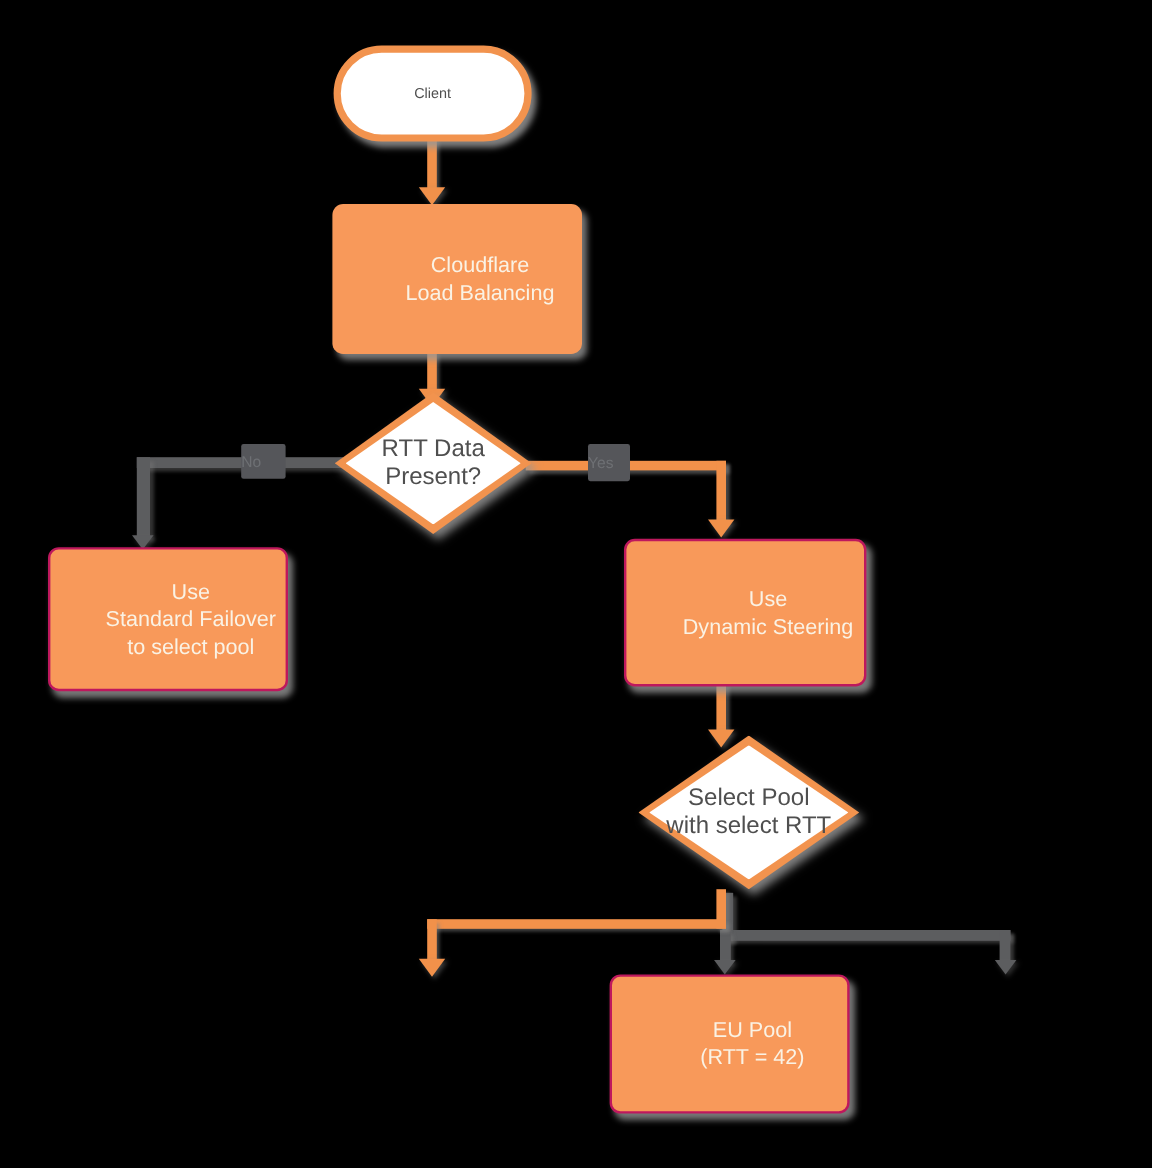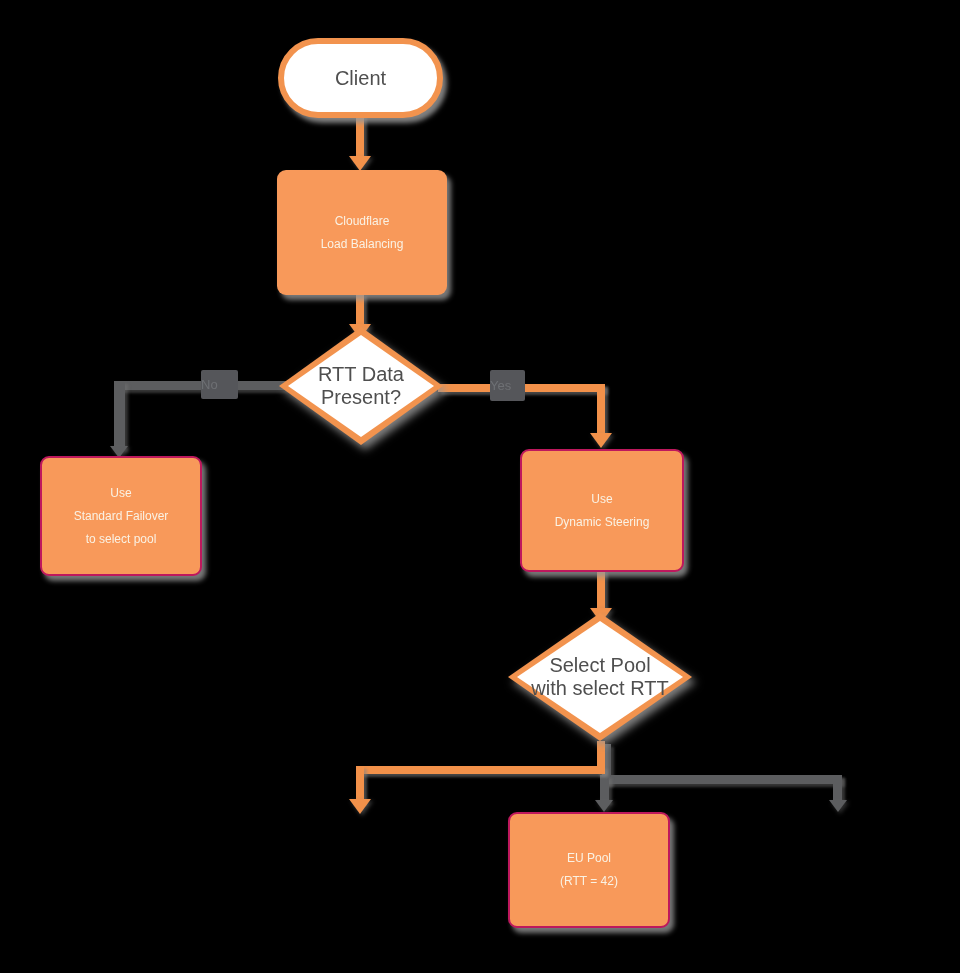--- a/index.html
+++ b/index.html
@@ -19,26 +19,26 @@
   .edge-label{
     position:absolute;background:#55565a;border-radius:2px;
     display:flex;align-items:center;justify-content:flex-start;
     color:#6e7074;font-size:13px;z-index:6;
   }
   
   .node{position:absolute;z-index:5;display:flex;flex-direction:column;align-items:center;justify-content:center;text-align:center;}
   .stadium{
     background:#ffffff;border:6px solid #f2934e;border-radius:42px;
     box-shadow:4px 5px 5px rgba(150,150,150,0.85);
-    color:#4f4f4f;font-size:20px;
+    color:#4f4f4f;font-size:12px;
   }
   .obox{
     background:#f8995a;border-radius:9px;
     box-shadow:4px 5px 5px rgba(150,150,150,0.8);
-    color:#faf2e4;font-size:12px;line-height:23px;
+    color:#faf2e4;font-size:18px;line-height:23px;padding-left:38px;
   }
   .obox.rim{border:2px solid #be185d;}
   .diamond{position:absolute;z-index:5;filter:drop-shadow(4px 5px 4px rgba(150,150,150,0.85));}
   .d-outer{position:absolute;left:0;top:0;right:0;bottom:0;background:#f2934e;
     clip-path:polygon(50% 0,100% 50%,50% 100%,0 50%);}
   .d-inner{position:absolute;left:9px;top:8px;right:9px;bottom:8px;background:#ffffff;
     clip-path:polygon(50% 0,100% 50%,50% 100%,0 50%);}
   .d-text{position:absolute;left:0;top:0;right:0;bottom:0;display:flex;flex-direction:column;
     align-items:center;justify-content:center;text-align:center;
     color:#4f4f4f;font-size:20px;line-height:23px;}
@@ -107,21 +107,21 @@
     <div>Use</div>
     <div>Standard Failover</div>
     <div>to select pool</div>
   </div>
 
   <div class="node obox rim" style="left:520px;top:449px;width:160px;height:119px">
     <div>Use</div>
     <div>Dynamic Steering</div>
   </div>
 
-  <div class="diamond" style="left:508px;top:613px;width:184px;height:128px">
+  <div class="diamond" style="left:532px;top:613px;width:184px;height:128px">
     <div class="d-outer"></div>
     <div class="d-inner"></div>
     <div class="d-text">
       <div>Select Pool</div>
       <div>with select RTT</div>
     </div>
   </div>
 
 
   <div class="node obox rim" style="left:508px;top:812px;width:158px;height:112px">

